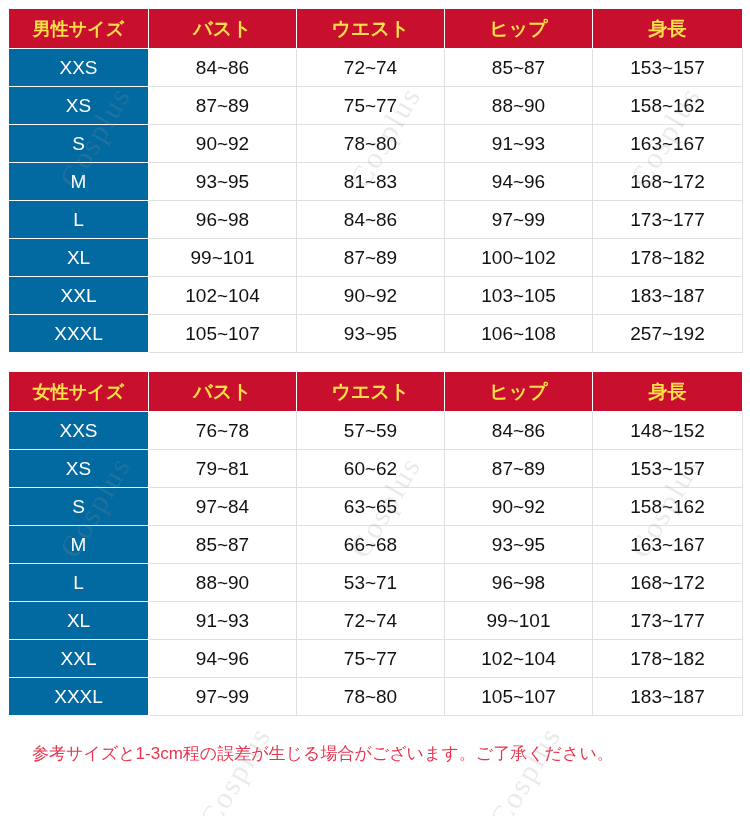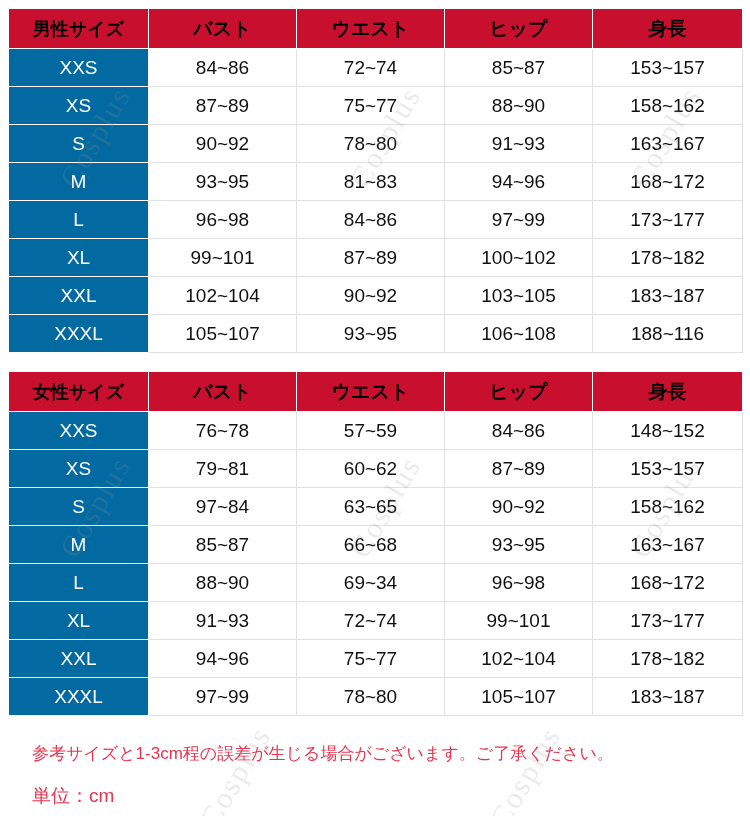--- a/index.html
+++ b/index.html
@@ -56,21 +56,21 @@
     border: 1px solid #ffffff;
     text-align: center;
     font-size: 19px;
     font-weight: normal;
     height: 38px;
     padding: 0;
     box-sizing: border-box;
   }
   table.size-table thead th {
     background: #c8102e;
-    color: #000000;
+    color: #fde047;
     font-weight: bold;
     font-size: 19px;
     height: 40px;
     font-family: Liberation Mono, monospace;
   }
   table.size-table thead th.first-col {
     font-size: 18px;
   }
   table.size-table tbody td.size-cell {
     background: #0369a1;
@@ -187,21 +187,21 @@
         <td class="value-cell">102~104</td>
         <td class="value-cell">90~92</td>
         <td class="value-cell">103~105</td>
         <td class="value-cell">183~187</td>
       </tr>
       <tr>
         <td class="size-cell">XXXL</td>
         <td class="value-cell">105~107</td>
         <td class="value-cell">93~95</td>
         <td class="value-cell">106~108</td>
-        <td class="value-cell">188~116</td>
+        <td class="value-cell">257~192</td>
       </tr>
     </tbody>
   </table>
 
   <div class="table-gap"></div>
 
   <table class="size-table" id="womens-size-table">
     <colgroup>
       <col class="c0">
         <col class="c1">
@@ -243,21 +243,21 @@
       <tr>
         <td class="size-cell">M</td>
         <td class="value-cell">85~87</td>
         <td class="value-cell">66~68</td>
         <td class="value-cell">93~95</td>
         <td class="value-cell">163~167</td>
       </tr>
       <tr>
         <td class="size-cell">L</td>
         <td class="value-cell">88~90</td>
-        <td class="value-cell">69~34</td>
+        <td class="value-cell">53~71</td>
         <td class="value-cell">96~98</td>
         <td class="value-cell">168~172</td>
       </tr>
       <tr>
         <td class="size-cell">XL</td>
         <td class="value-cell">91~93</td>
         <td class="value-cell">72~74</td>
         <td class="value-cell">99~101</td>
         <td class="value-cell">173~177</td>
       </tr>
@@ -273,16 +273,15 @@
         <td class="value-cell">97~99</td>
         <td class="value-cell">78~80</td>
         <td class="value-cell">105~107</td>
         <td class="value-cell">183~187</td>
       </tr>
     </tbody>
   </table>
 
   <div class="notes">
     <div class="note-line-1">参考サイズと1-3cm程の誤差が生じる場合がございます。ご了承ください。</div>
-    <div class="note-line-2">単位：cm</div>
   </div>
 
 </div>
 
 </body></html>

